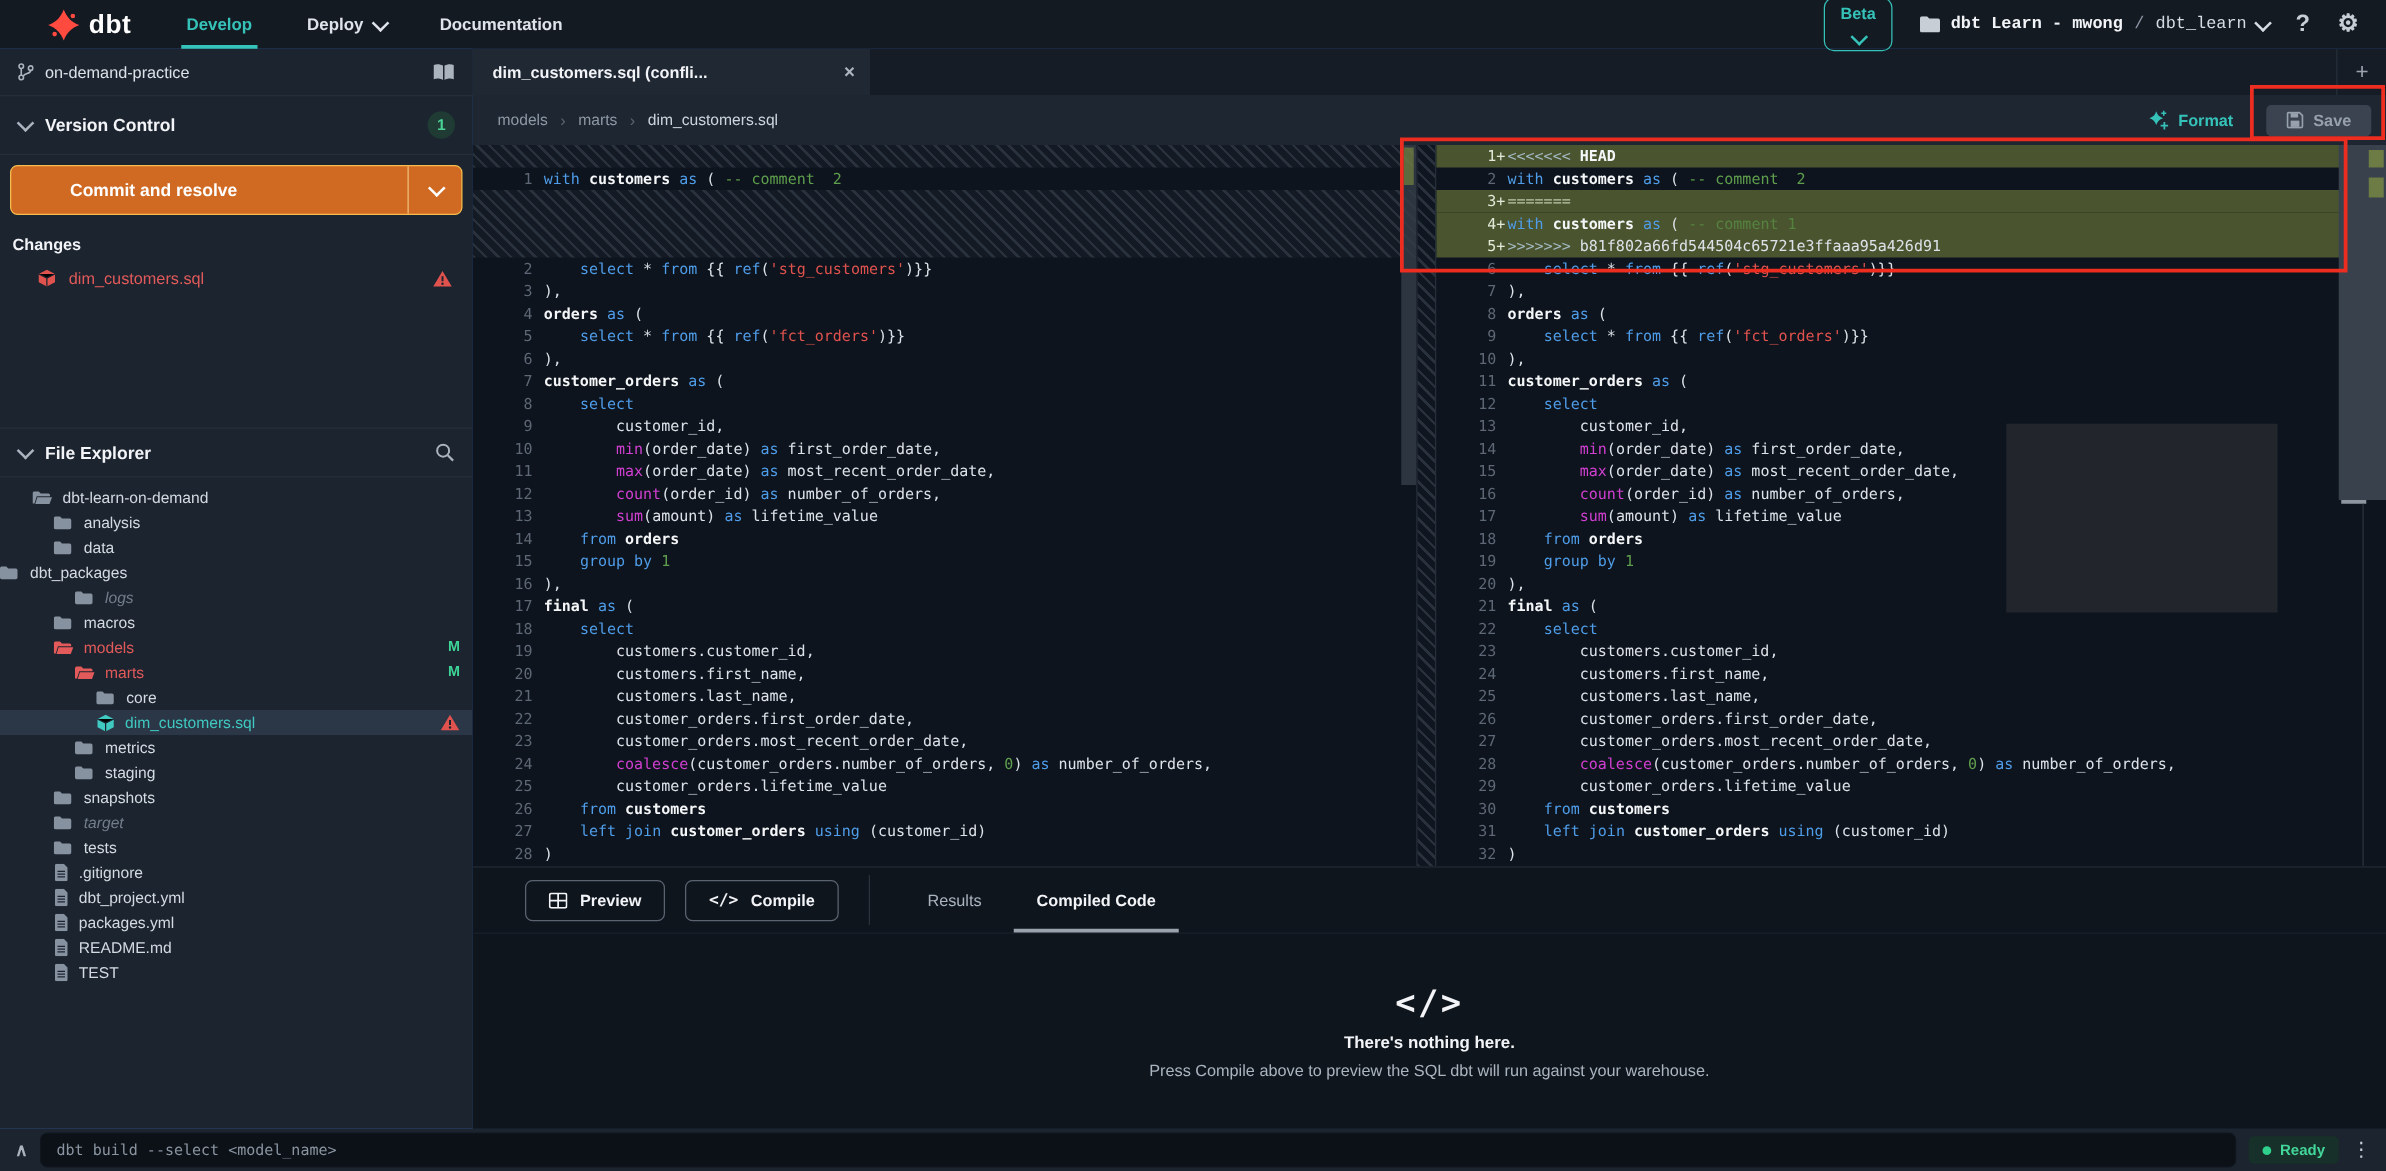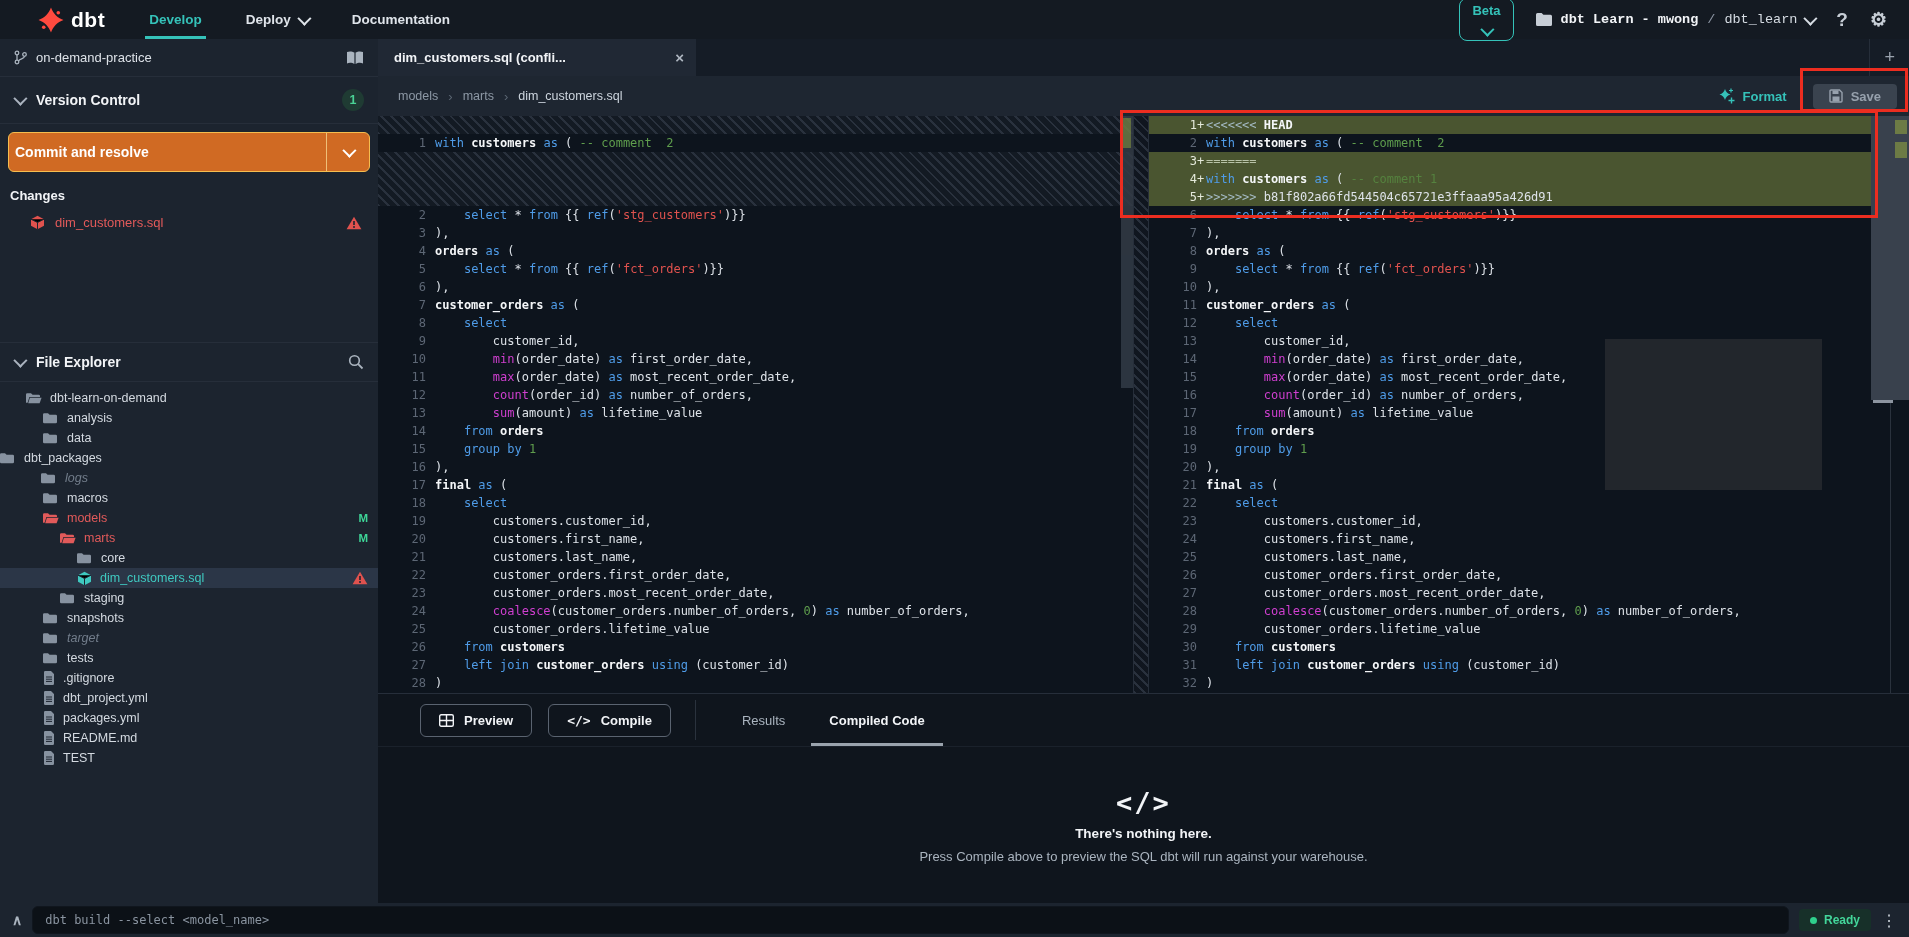--- a/index.html
+++ b/index.html
@@ -28,21 +28,21 @@
   .sidebar{position:absolute;top:39px;left:0;width:378px;bottom:34px;background:#1c242f;display:flex;flex-direction:column;z-index:20;}
   .branch-row{height:37px;border-bottom:1px solid #262e3a;display:flex;align-items:center;padding:0 14px;gap:9px;color:#dde2e8;font-size:13px;}
   .branch-row .spacer{flex:1;}
   .vc-header{height:46px;border-bottom:1px solid #262e3a;display:flex;align-items:center;padding:0 14px;gap:12px;}
   .sec-title{font-weight:bold;font-size:14px;color:#f2f4f7;}
   .sec-chev{color:#aab3bf;}
   .count-badge{margin-left:auto;background:#1f3b33;color:#4ad295;font-weight:bold;font-size:12.5px;
                border-radius:11px;min-width:22px;height:22px;display:flex;align-items:center;justify-content:center;}
   .vc-body{height:218px;padding:8px 8px 0 8px;box-sizing:border-box;}
   .commit-btn{display:flex;height:38px;background:#d06a23;border:1px solid #f5bd4f;border-radius:6px;overflow:hidden;cursor:pointer;}
-  .commit-btn .lbl{flex:1;display:flex;align-items:center;padding-left:6px;color:#fff;font-weight:bold;font-size:14px;}
+  .commit-btn .lbl{flex:1;display:flex;align-items:center;padding-left:6px;color:#fff;font-weight:bold;font-size:14px;margin-left:41px;}
   .commit-btn .dd{width:42px;border-left:1px solid rgba(250,220,150,.75);display:flex;align-items:center;justify-content:center;color:#fff;}
   .changes-label{margin:16px 0 8px 2px;font-weight:bold;font-size:13px;color:#f2f4f7;}
   .changed-file{display:flex;align-items:center;gap:10px;padding:4px 8px 4px 22px;color:#e25a5a;font-size:13px;cursor:pointer;}
   .changed-file .spacer{flex:1;}
   .fe-header{height:38px;border-top:1px solid #262e3a;border-bottom:1px solid #262e3a;display:flex;align-items:center;padding:0 14px;gap:12px;}
   .tree{flex:1;padding-top:6px;overflow:hidden;}
   .tree-row{height:20px;display:flex;align-items:center;gap:8px;font-size:12.5px;color:#d4dae1;cursor:pointer;padding-right:10px;}
   .tree-row.red{color:#e25a5a;}
   .tree-row.muted{color:#727d8b;font-style:italic;}
   .tree-row.selected{background:#2b3647;color:#3fc9c0;}
@@ -249,21 +249,21 @@
             <path d="M0 2.5 A1.3 1.3 0 0 1 1.3 1.2 H5 L6.6 2.8 H12.7 A1.3 1.3 0 0 1 14 4.1 V10 A1.3 1.3 0 0 1 12.7 11.3 H1.3 A1.3 1.3 0 0 1 0 10 Z" fill="#8792a0"></path>
           </svg>
           <span>data</span>
         </div>
         <div class="tree-row" style="">
           <svg width="16" height="12" viewBox="0 0 16 12">
             <path d="M0 2.5 A1.3 1.3 0 0 1 1.3 1.2 H5 L6.6 2.8 H12.7 A1.3 1.3 0 0 1 14 4.1 V10 A1.3 1.3 0 0 1 12.7 11.3 H1.3 A1.3 1.3 0 0 1 0 10 Z" fill="#8792a0"></path>
           </svg>
           <span>dbt_packages</span>
         </div>
-        <div class="tree-row muted" style="padding-left: 41px;">
+        <div class="tree-row muted" style="padding-left: 60px;">
           <svg width="16" height="12" viewBox="0 0 16 12">
             <path d="M0 2.5 A1.3 1.3 0 0 1 1.3 1.2 H5 L6.6 2.8 H12.7 A1.3 1.3 0 0 1 14 4.1 V10 A1.3 1.3 0 0 1 12.7 11.3 H1.3 A1.3 1.3 0 0 1 0 10 Z" fill="#8792a0"></path>
           </svg>
           <span>logs</span>
         </div>
         <div class="tree-row" style="padding-left: 43px;">
           <svg width="16" height="12" viewBox="0 0 16 12">
             <path d="M0 2.5 A1.3 1.3 0 0 1 1.3 1.2 H5 L6.6 2.8 H12.7 A1.3 1.3 0 0 1 14 4.1 V10 A1.3 1.3 0 0 1 12.7 11.3 H1.3 A1.3 1.3 0 0 1 0 10 Z" fill="#8792a0"></path>
           </svg>
           <span>macros</span>
@@ -296,20 +296,26 @@
             <path d="M1 4.2 L7.5 7.5 L14 4.2 M7.5 7.5 V14.2" stroke="#1c242f" stroke-width="1"></path>
           </svg>
           <span>dim_customers.sql</span>
           <span class="warn">
             <svg width="16" height="14" viewBox="0 0 16 14">
               <path d="M8 0.8 L15.4 13.2 H0.6 Z" fill="#e0524e"></path>
               <path d="M8 5 V9" stroke="#1c242f" stroke-width="1.6"></path>
               <circle cx="8" cy="11" r="1" fill="#1c242f"></circle>
             </svg>
           </span>
+        </div>
+        <div class="tree-row" style="padding-left: 60px;">
+          <svg width="16" height="12" viewBox="0 0 16 12">
+            <path d="M0 2.5 A1.3 1.3 0 0 1 1.3 1.2 H5 L6.6 2.8 H12.7 A1.3 1.3 0 0 1 14 4.1 V10 A1.3 1.3 0 0 1 12.7 11.3 H1.3 A1.3 1.3 0 0 1 0 10 Z" fill="#8792a0"></path>
+          </svg>
+          <span>metrics</span>
         </div>
         <div class="tree-row" style="padding-left: 60px;">
           <svg width="16" height="12" viewBox="0 0 16 12">
             <path d="M0 2.5 A1.3 1.3 0 0 1 1.3 1.2 H5 L6.6 2.8 H12.7 A1.3 1.3 0 0 1 14 4.1 V10 A1.3 1.3 0 0 1 12.7 11.3 H1.3 A1.3 1.3 0 0 1 0 10 Z" fill="#8792a0"></path>
           </svg>
           <span>staging</span>
         </div>
         <div class="tree-row" style="padding-left: 43px;">
           <svg width="16" height="12" viewBox="0 0 16 12">
             <path d="M0 2.5 A1.3 1.3 0 0 1 1.3 1.2 H5 L6.6 2.8 H12.7 A1.3 1.3 0 0 1 14 4.1 V10 A1.3 1.3 0 0 1 12.7 11.3 H1.3 A1.3 1.3 0 0 1 0 10 Z" fill="#8792a0"></path>

